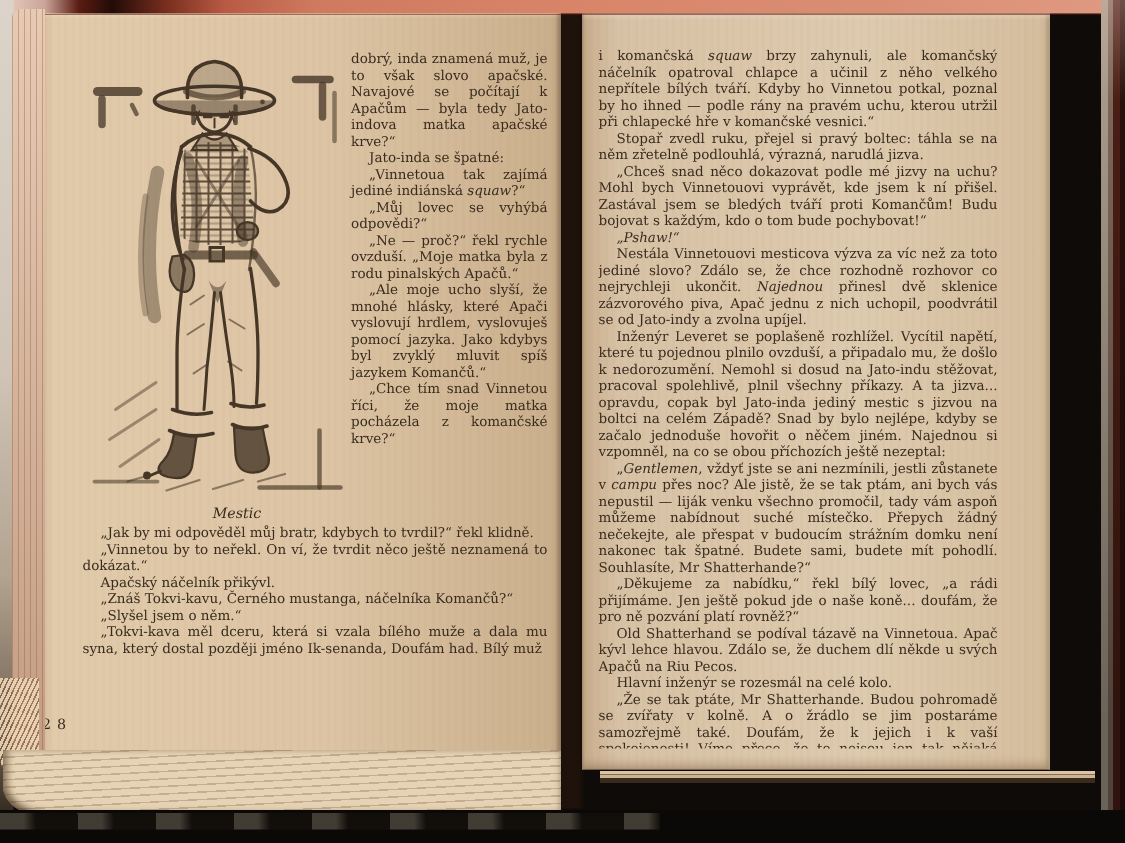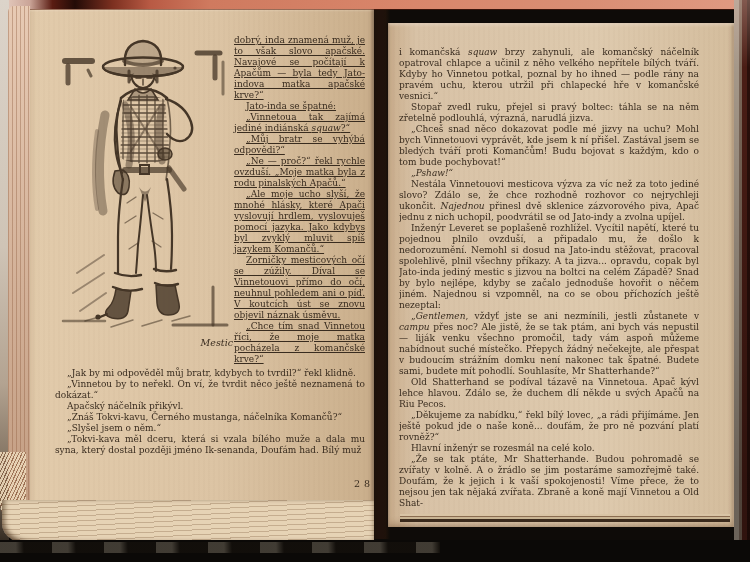--- a/index.html
+++ b/index.html
@@ -38,37 +38,37 @@
     background:repeating-linear-gradient(180deg,#d9c4a5 0 2px,#8a6c50 2px 3px,#c9b493 3px 5px,#3a2a1c 5px 8px);}
   .bottom-band{position:absolute;left:0;top:540px;width:750px;height:22px;background:#0b0907;}
   .bottom-streaks{position:absolute;left:0;top:542px;width:440px;height:11px;opacity:.55;
     background:repeating-linear-gradient(88deg,rgba(150,140,122,.7) 0 16px,rgba(25,20,14,.9) 24px 52px);}
 
   
   .page{position:absolute;background:var(--paper);color:var(--ink);}
   .page.left{left:28px;top:8px;width:346px;height:528px;border-bottom-left-radius:10px 16px;
     background:linear-gradient(90deg,#e2cbab 0%,var(--paper) 55%,#cbb08d 97%);
     box-shadow:inset 0 2px 3px rgba(255,245,230,.5), inset 0 -6px 8px rgba(110,75,45,.35);}
-  .page.right{left:388px;top:23px;width:346px;height:504px;
+  .page.right{left:388px;top:9px;width:312px;height:504px;
     background:linear-gradient(90deg,#c9ad8c 0%,var(--paper2) 8%,#decaae 60%,#d4bd9d 100%);
     box-shadow:inset 0 2px 3px rgba(255,245,230,.45), inset 0 -4px 6px rgba(110,75,45,.3), inset -2px 0 3px rgba(90,60,35,.3);}
 
   .bodytext{font-size:9px;line-height:11px;text-align:justify;color:var(--ink);}
   .para{margin:0;}
   .para.indent{text-indent:12px;}
   .para em{font-style:italic;}
 
   .lp-content{position:absolute;left:27px;right:9px;top:13px;height:500px;overflow:hidden;}
   .lp-row{display:flex;align-items:flex-start;}
   .illu-wrap{width:178px;flex:0 0 auto;}
   .illu-wrap svg{display:block;}
-  .caption{font-style:italic;font-size:9.5px;text-align:right;width:150px;margin:4px 0 0 28px;color:var(--ink);}
-  .lp-col{width:131px;margin-left:auto;padding-top:14px;text-decoration:underline;}
+  .caption{font-style:italic;font-size:9.5px;text-align:center;width:150px;margin:4px 0 0 28px;color:var(--ink);}
+  .lp-col{width:131px;margin-left:auto;padding-top:14px;}
   .lp-bottom{margin-top:3px;}
-  .page-number{position:absolute;left:0;right:0;text-align:right;font-size:9.5px;letter-spacing:4px;color:var(--ink);}
+  .page-number{position:absolute;left:0;right:0;text-align:left;font-size:9.5px;letter-spacing:4px;color:var(--ink);}
   .page.left .page-number{top:470px;}
   .page.right .page-number{top:467px;}
 
   .rp-content{position:absolute;left:11px;right:35px;top:24px;height:466px;overflow:hidden;}
 
   
   .grain{position:absolute;inset:0;pointer-events:none;opacity:.5;
     background:repeating-linear-gradient(90deg,rgba(120,90,60,.05) 0 2px,rgba(0,0,0,0) 2px 5px);}
 </style>
 </head>
@@ -156,24 +156,23 @@
               <path d="M30,300 l21,-6 M56,306 l22,-7 M87,305 l20,-6 M117,300 l18,-5" stroke-width="1.5" opacity=".55"></path>
               <path d="M22,252 l27,-18 M18,272 l31,-20 M25,290 l26,-18" stroke-width="2" opacity=".45"></path>
             </g>
           </svg>
           <div class="caption">Mestic</div>
         </div>
         <div class="lp-col bodytext">
             <p class="para"><span>dobrý, inda znamená muž, je to však slovo apačské. Navajové se počítají k Apačům — byla tedy Jato-indova matka apačské krve?“</span></p>
             <p class="para indent"><span>Jato-inda se špatné:</span></p>
             <p class="para indent"><span>„Vinnetoua tak zajímá jediné indiánská </span><em>squaw</em><span>?“</span></p>
-            <p class="para indent"><span>„Můj bratr se vyhýbá odpovědi?“</span></p>
+            <p class="para indent"><span>„Můj lovec se vyhýbá odpovědi?“</span></p>
             <p class="para indent"><span>„Ne — proč?“ řekl rychle ovzduší. „Moje matka byla z rodu pinalských Apačů.“</span></p>
             <p class="para indent"><span>„Ale moje ucho slyší, že mnohé hlásky, které Apači vyslovují hrdlem, vyslovuješ pomocí jazyka. Jako kdybys byl zvyklý mluvit spíš jazykem Komančů.“</span></p>
-            <p class="para indent"><span>Zorničky mesticových očí se zúžily. Díval se Vinnetouovi přímo do očí, neuhnul pohledem ani o píď. V koutcích úst se znovu objevil náznak úsměvu.</span></p>
             <p class="para indent"><span>„Chce tím snad Vinnetou říci, že moje matka pocházela z komančské krve?“</span></p>
           </div>
       </div>
       <div class="lp-bottom bodytext">
           <p class="para indent"><span>„Jak by mi odpověděl můj bratr, kdybych to tvrdil?“ řekl klidně.</span></p>
           <p class="para indent"><span>„Vinnetou by to neřekl. On ví, že tvrdit něco ještě neznamená to dokázat.“</span></p>
           <p class="para indent"><span>Apačský náčelník přikývl.</span></p>
           <p class="para indent"><span>„Znáš Tokvi-kavu, Černého mustanga, náčelníka Komančů?“</span></p>
           <p class="para indent"><span>„Slyšel jsem o něm.“</span></p>
           <p class="para indent"><span>„Tokvi-kava měl dceru, která si vzala bílého muže a dala mu syna, který dostal později jméno Ik-senanda, Doufám had. Bílý muž</span></p>
@@ -185,22 +184,22 @@
   <div class="page right">
     <div class="grain"></div>
     <div class="rp-content bodytext">
         <p class="para"><span>i komančská </span><em>squaw</em><span> brzy zahynuli, ale komančský náčelník opatroval chlapce a učinil z něho velkého nepřítele bílých tváří. Kdyby ho Vinnetou potkal, poznal by ho ihned — podle rány na pravém uchu, kterou utržil při chlapecké hře v komančské vesnici.“</span></p>
         <p class="para indent"><span>Stopař zvedl ruku, přejel si pravý boltec: táhla se na něm zřetelně podlouhlá, výrazná, narudlá jizva.</span></p>
         <p class="para indent"><span>„Chceš snad něco dokazovat podle mé jizvy na uchu? Mohl bych Vinnetouovi vyprávět, kde jsem k ní přišel. Zastával jsem se bledých tváří proti Komančům! Budu bojovat s každým, kdo o tom bude pochybovat!“</span></p>
         <p class="para indent"><em>„Pshaw!“</em></p>
         <p class="para indent"><span>Nestála Vinnetouovi mesticova výzva za víc než za toto jediné slovo? Zdálo se, že chce rozhodně rozhovor co nejrychleji ukončit. </span><em>Najednou</em><span> přinesl dvě sklenice zázvorového piva, Apač jednu z nich uchopil, poodvrátil se od Jato-indy a zvolna upíjel.</span></p>
         <p class="para indent"><span>Inženýr Leveret se poplašeně rozhlížel. Vycítil napětí, které tu pojednou plnilo ovzduší, a připadalo mu, že došlo k nedorozumění. Nemohl si dosud na Jato-indu stěžovat, pracoval spolehlivě, plnil všechny příkazy. A ta jizva... opravdu, copak byl Jato-inda jediný mestic s jizvou na boltci na celém Západě? Snad by bylo nejlépe, kdyby se začalo jednoduše hovořit o něčem jiném. Najednou si vzpomněl, na co se obou příchozích ještě nezeptal:</span></p>
         <p class="para indent"><span>„</span><em>Gentlemen</em><span>, vždyť jste se ani nezmínili, jestli zůstanete v </span><em>campu</em><span> přes noc? Ale jistě, že se tak ptám, ani bych vás nepustil — liják venku všechno promočil, tady vám aspoň můžeme nabídnout suché místečko. Přepych žádný nečekejte, ale přespat v budoucím strážním domku není nakonec tak špatné. Budete sami, budete mít pohodlí. Souhlasíte, Mr Shatterhande?“</span></p>
+        <p class="para indent"><span>„Děkujeme za nabídku,“ řekl bílý lovec, „a rádi přijímáme. Jen ještě pokud jde o naše koně... doufám, že pro ně pozvání platí rovněž?“</span></p>
         <p class="para indent"><span>Old Shatterhand se podíval tázavě na Vinnetoua. Apač kývl lehce hlavou. Zdálo se, že duchem dlí někde u svých Apačů na Riu Pecos.</span></p>
-        <p class="para indent"><span>„Děkujeme za nabídku,“ řekl bílý lovec, „a rádi přijímáme. Jen ještě pokud jde o naše koně... doufám, že pro ně pozvání platí rovněž?“</span></p>
         <p class="para indent"><span>Hlavní inženýr se rozesmál na celé kolo.</span></p>
         <p class="para indent"><span>„Že se tak ptáte, Mr Shatterhande. Budou pohromadě se zvířaty v kolně. A o žrádlo se jim postaráme samozřejmě také. Doufám, že k jejich i k vaší spokojenosti! Víme přece, že to nejsou jen tak nějaká zvířata. Zbraně a koně mají Vinnetou a Old Shat-</span></p>
       </div>
   </div>
 
   <div class="gutter"></div>
   <div class="cover-top"></div>
   <div class="left-edge"></div>
   <div class="left-foreedge"></div>
   <div class="stack-corner"></div>

